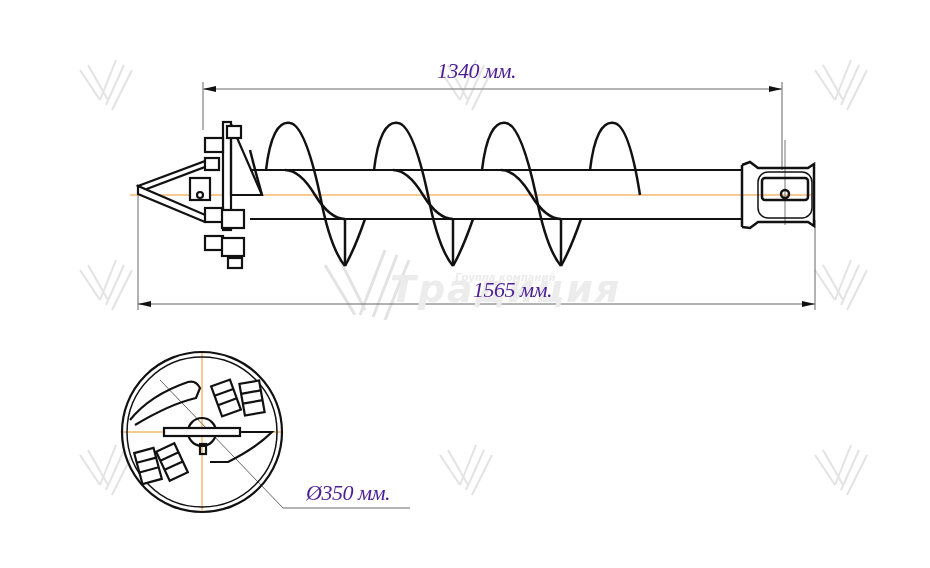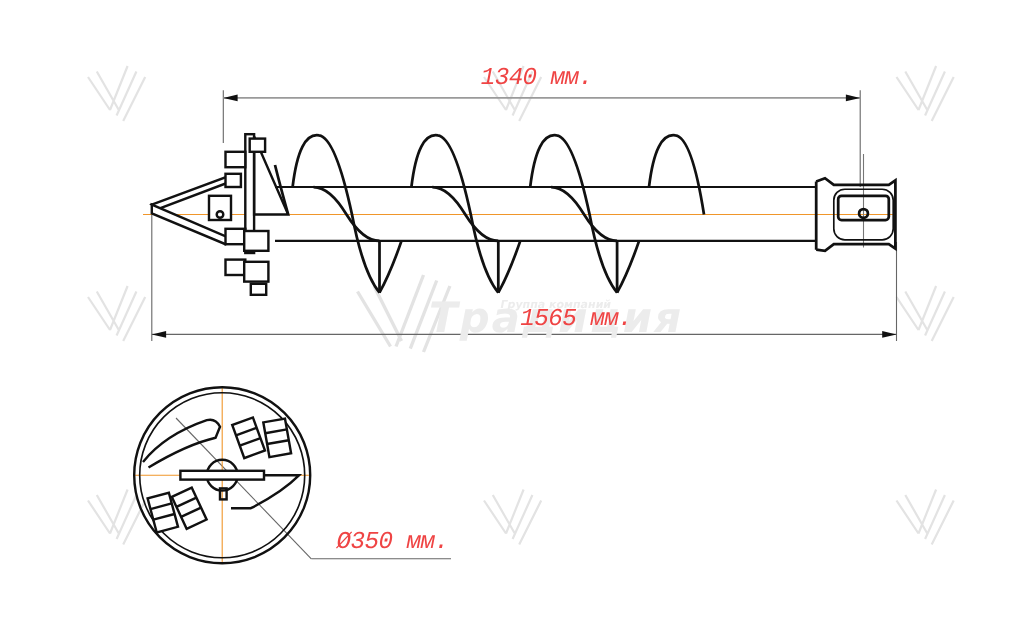--- a/index.html
+++ b/index.html
@@ -1,18 +1,18 @@
 <!DOCTYPE html>
 <html><head>
   <meta charset="utf-8">
   <style>
     html, body { margin: 0; padding: 0; background: #ffffff; }
     body { width: 930px; height: 568px; position: relative; overflow: hidden; font-family: "DejaVu Sans", sans-serif; }
     #drawing { position: absolute; left: 0; top: 0; width: 930px; height: 568px; }
-    .dim-label { position: absolute; font-family: Liberation Mono, monospace; font-style: italic; color: #ef4444; font-size: 22px; letter-spacing: -0.5px; white-space: nowrap; }
+    .dim-label { position: absolute; font-family: Liberation Serif, serif; font-style: italic; color: #4c1d95; font-size: 22px; letter-spacing: -0.5px; white-space: nowrap; }
     .wm-text { position: absolute; font-family: "DejaVu Sans", sans-serif; font-style: italic; font-weight: bold; color: #ececec; white-space: nowrap; }
   </style>
 </head>
 <body>
 
 <svg id="drawing" viewBox="0 0 930 568" xmlns="http://www.w3.org/2000/svg">
 
   <g stroke="#e3e3e3" stroke-width="2" fill="none">
     <g transform="translate(80,55)">
       <path d="M0 15 L20 45 M8 10 L28 45 M36 5 L20 45 M44 10 L26 50 M52 15 L32 55"></path>

